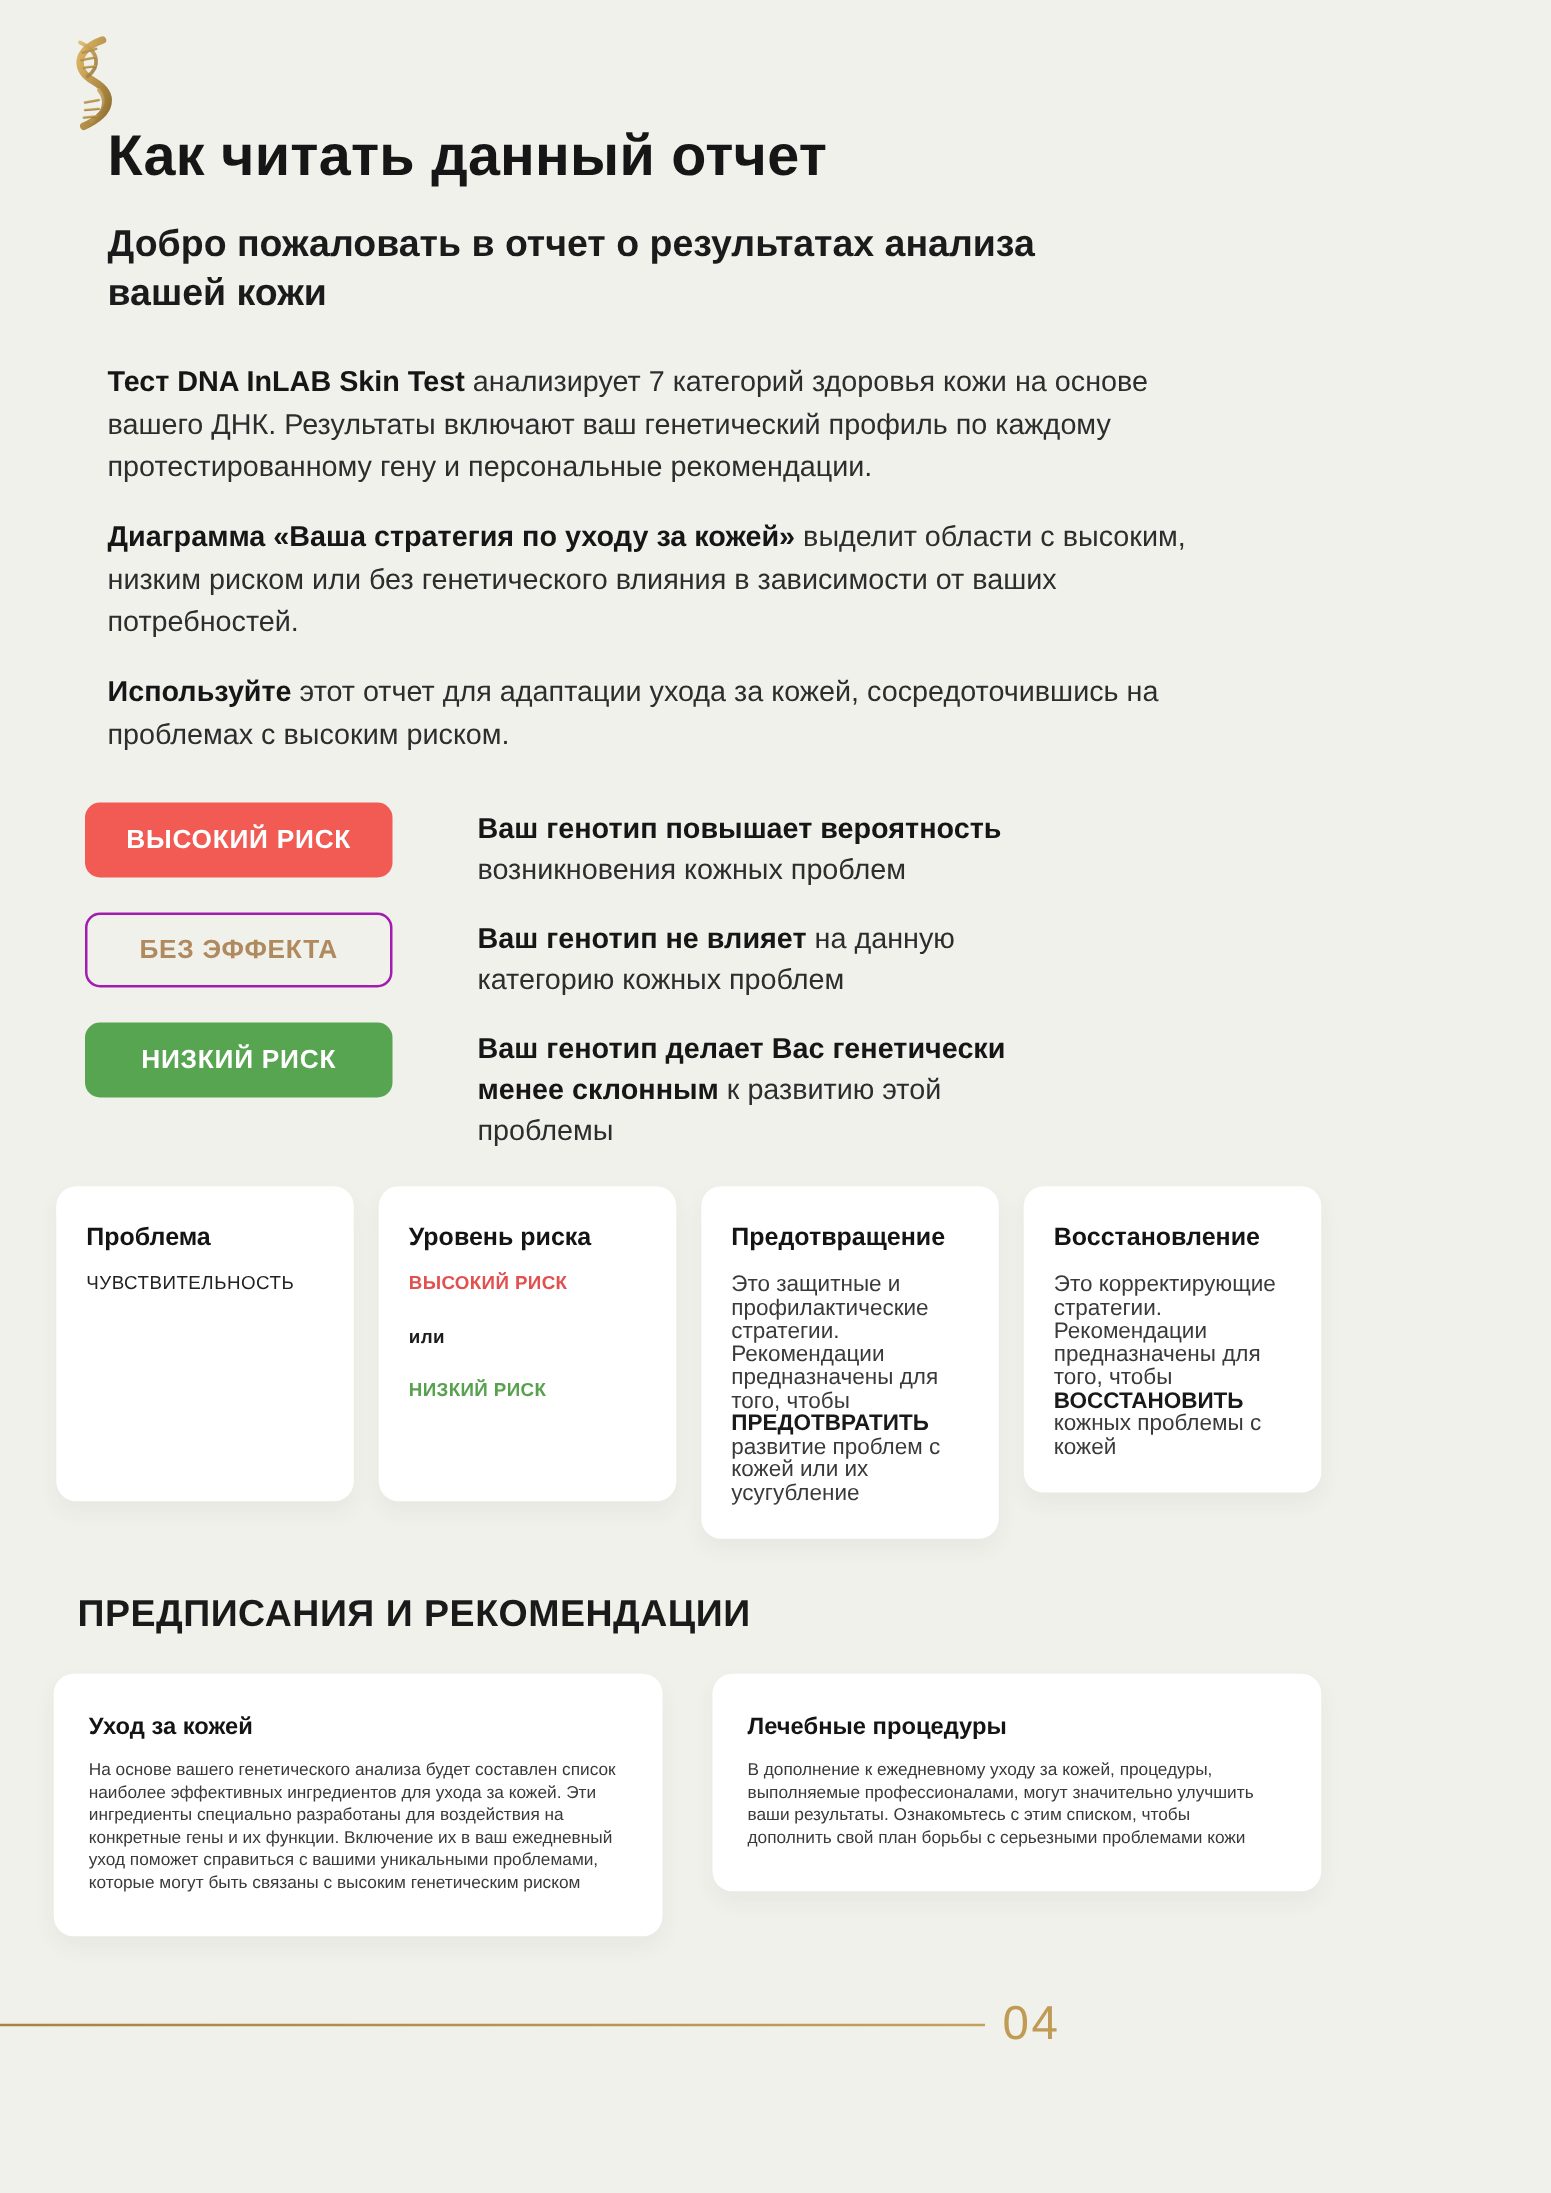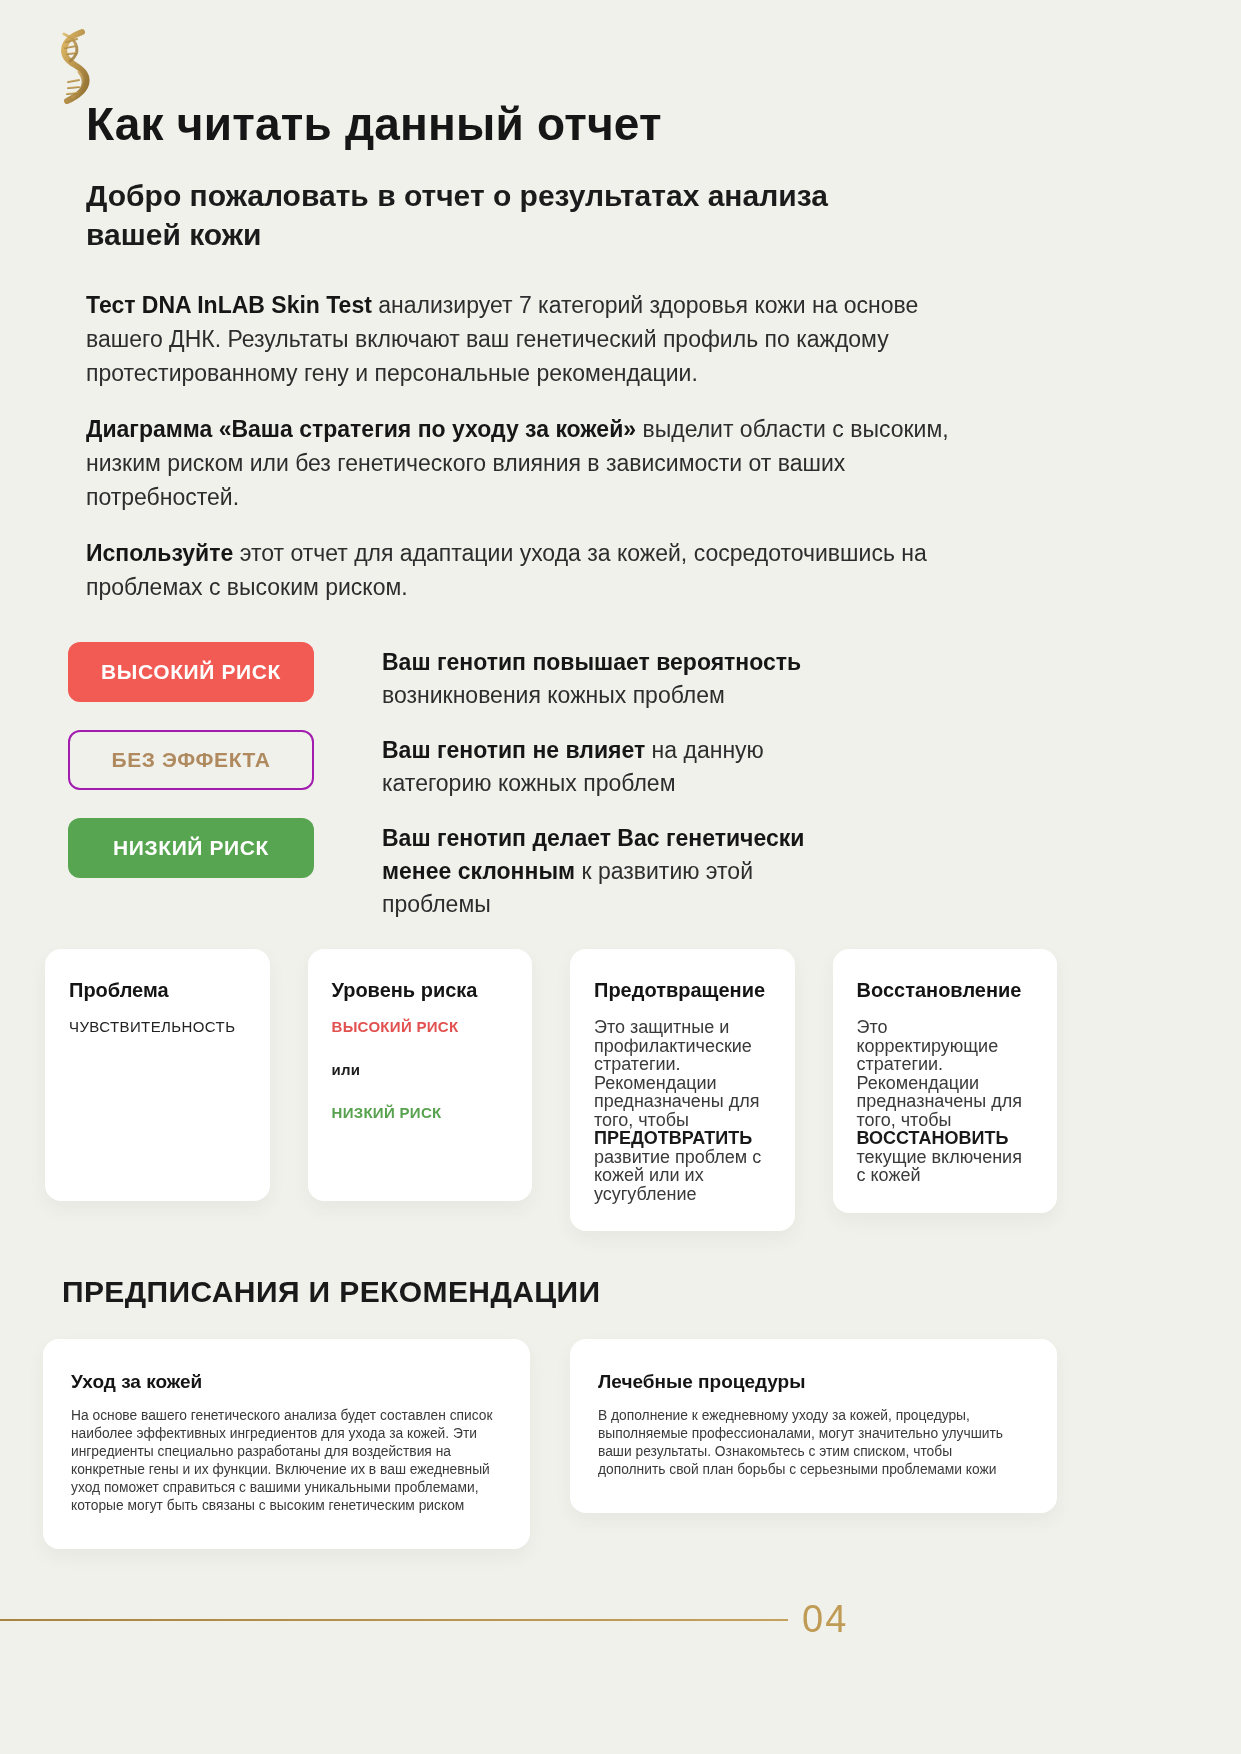--- a/index.html
+++ b/index.html
@@ -22,21 +22,21 @@
            font-size:21px; font-weight:700; letter-spacing:0.6px; text-align:center; padding:6px 10px; }
   .badge.high { background:#f25a54; color:#ffffff; }
   .badge.none { background:transparent; border:2px solid #a21caf; color:#b08a5f; }
   .badge.low  { background:#57a551; color:#ffffff; }
   .legend-desc { margin-left:68px; margin-top:4px; width:480px; font-size:23px; line-height:33px; color:#2d2d2d; }
   .legend-desc b { color:#161616; }
 
   .section-title { margin:58px 86px 0 66px; font-size:30px; font-weight:700; letter-spacing:0.4px; color:#1a1a1a; }
   .section-title.second { margin-top:44px; margin-left:62px; }
 
-  .cards { display:flex; gap:38px; margin:28px 66px 0 45px; align-items:flex-start; position:relative; z-index:2; }
+  .cards { display:flex; gap:20px; margin:28px 66px 0 45px; align-items:flex-start; position:relative; z-index:2; }
   .card { background:#ffffff; border-radius:16px; padding:30px 24px 28px 24px; flex:1;
           box-shadow:0 8px 18px rgba(60,60,50,0.05); }
   .cards.strategy .card { min-height:252px; }
   .cards.strategy .card:last-child { min-height:218px; }
   .card h3 { font-size:20px; font-weight:700; color:#141414; margin-bottom:16px; }
   .card .small { font-size:18px; line-height:18.5px; color:#3a3a3a; }
   .card .small b { color:#191919; }
   .problem-value { font-size:15px; font-weight:500; letter-spacing:0.4px; color:#222; }
   .risk-line { font-size:15px; font-weight:700; letter-spacing:0.3px; }
   .risk-line.high { color:#e25050; }
@@ -113,21 +113,21 @@
       <div class="risk-line high">ВЫСОКИЙ РИСК</div>
       <div class="risk-line or">или</div>
       <div class="risk-line low">НИЗКИЙ РИСК</div>
     </div>
     <div class="card">
       <h3>Предотвращение</h3>
       <div class="small"><span>Это защитные и профилактические стратегии. Рекомендации предназначены для того, чтобы </span><b>ПРЕДОТВРАТИТЬ</b><span> развитие проблем с кожей или их усугубление</span></div>
     </div>
     <div class="card">
       <h3>Восстановление</h3>
-      <div class="small"><span>Это корректирующие стратегии. Рекомендации предназначены для того, чтобы </span><b>ВОССТАНОВИТЬ</b><span> текущие включения с кожей</span></div>
+      <div class="small"><span>Это корректирующие стратегии. Рекомендации предназначены для того, чтобы </span><b>ВОССТАНОВИТЬ</b><span> кожных проблемы с кожей</span></div>
     </div>
   </div>
 
   <div class="section-title second">ПРЕДПИСАНИЯ И РЕКОМЕНДАЦИИ</div>
 
   <div class="cards rx">
     <div class="card">
       <h3>Уход за кожей</h3>
       <div class="small">На основе вашего генетического анализа будет составлен список наиболее эффективных ингредиентов для ухода за кожей. Эти ингредиенты специально разработаны для воздействия на конкретные гены и их функции. Включение их в ваш ежедневный уход поможет справиться с вашими уникальными проблемами, которые могут быть связаны с высоким генетическим риском</div>
     </div>

